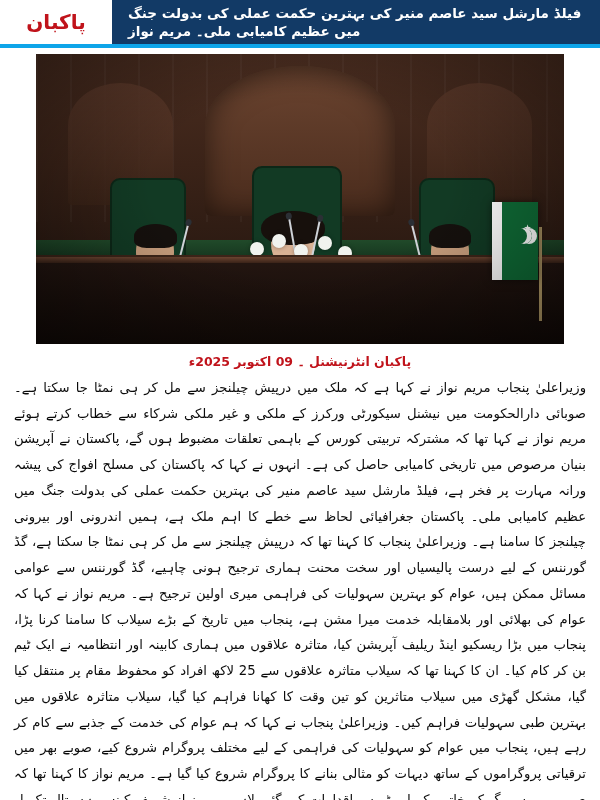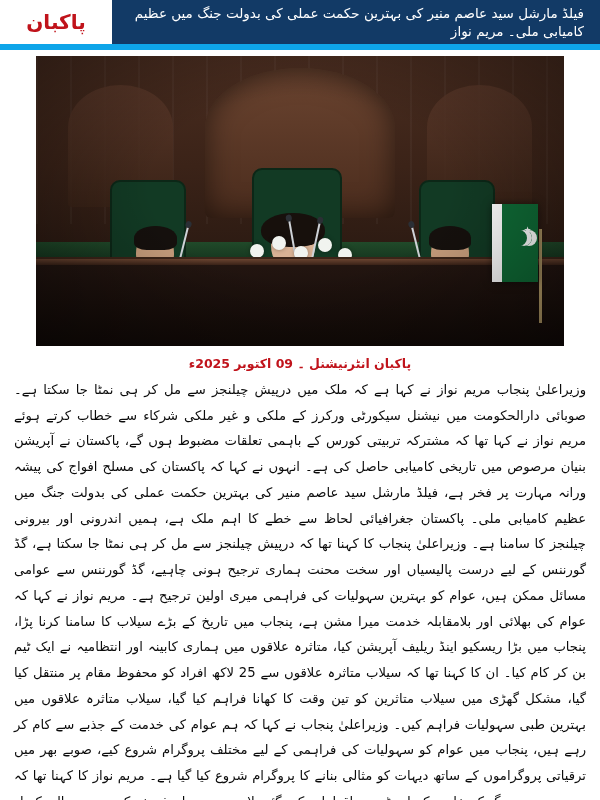--- a/index.html
+++ b/index.html
@@ -20,45 +20,45 @@
     background: #ffffff;
     box-sizing: border-box;
   }
 
   
   .header {
     display: flex;
     align-items: stretch;
     height: 44px;
     background: #123a66;
-    border-bottom: 6px solid #0ea5e9;
+    border-bottom: 4px solid #0ea5e9;
   }
   .brand {
     background: #ffffff;
     color: #c0131b;
     font-weight: bold;
     font-size: 20px;
     display: flex;
     align-items: center;
     justify-content: center;
     padding: 0 10px;
     min-width: 92px;
     letter-spacing: -0.5px;
     direction: rtl;
   }
   .headline {
     flex: 1;
     color: #ffffff;
     font-size: 13.5px;
-    font-weight: normal;
+    font-weight: bold;
     display: flex;
     align-items: center;
     justify-content: center;
     direction: rtl;
-    text-align: right;
+    text-align: left;
     padding: 0 16px;
     line-height: 1.35;
   }
 
   
   .hero-wrap {
     padding: 6px 36px 0 36px;
     background: #ffffff;
   }
   .hero {

